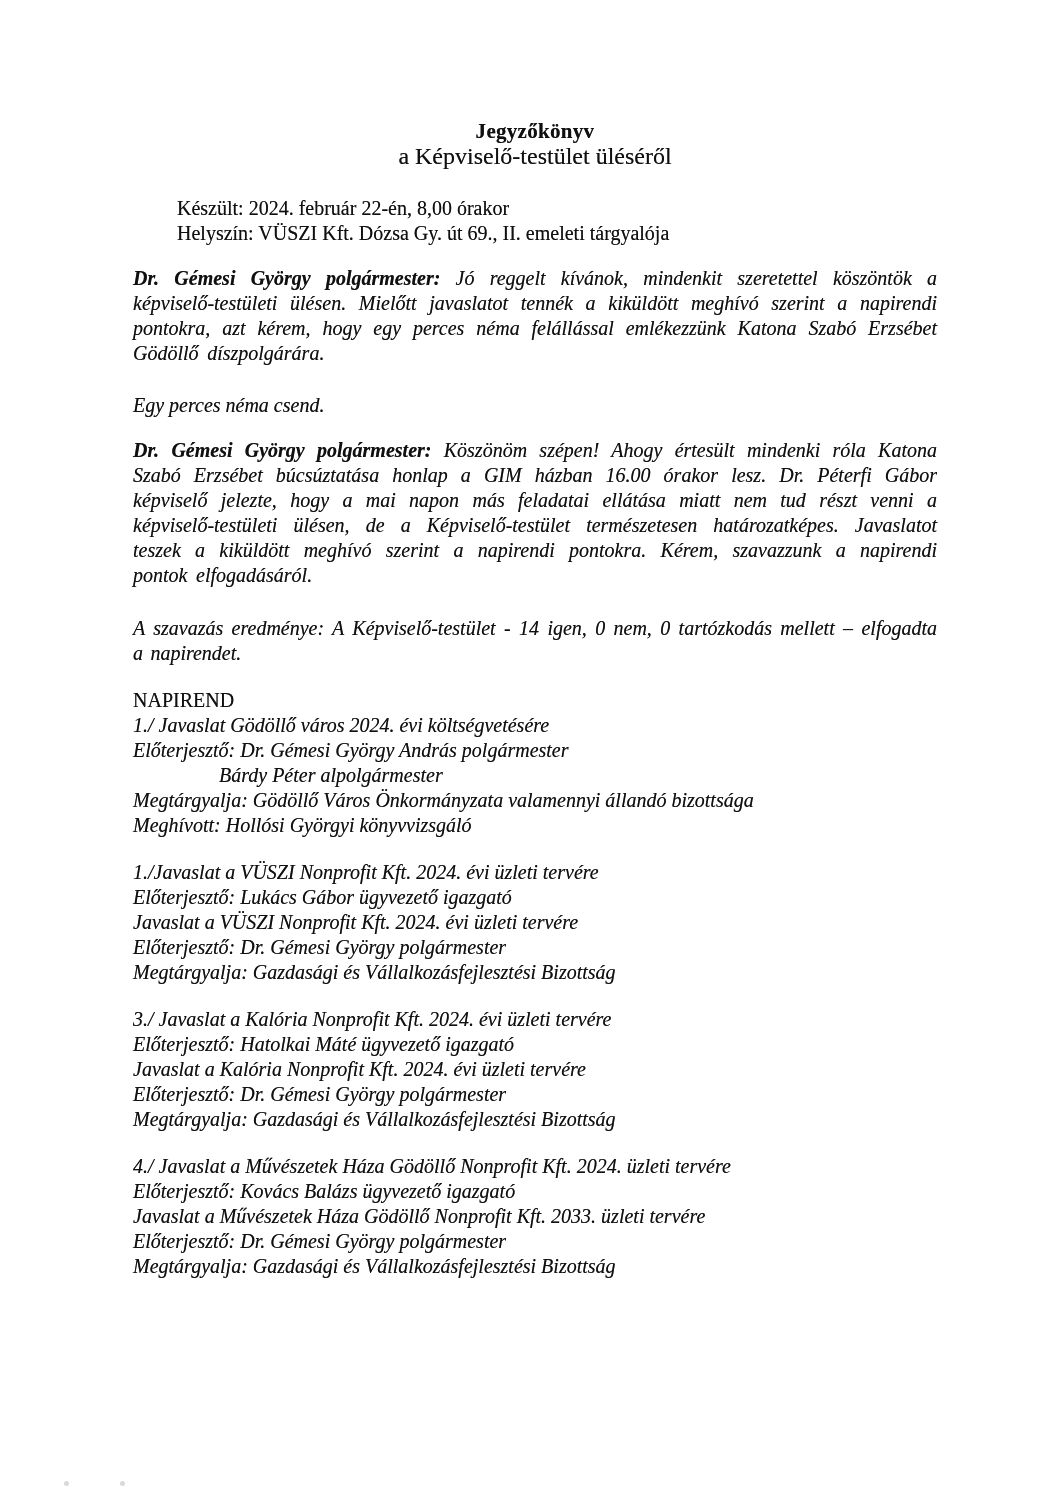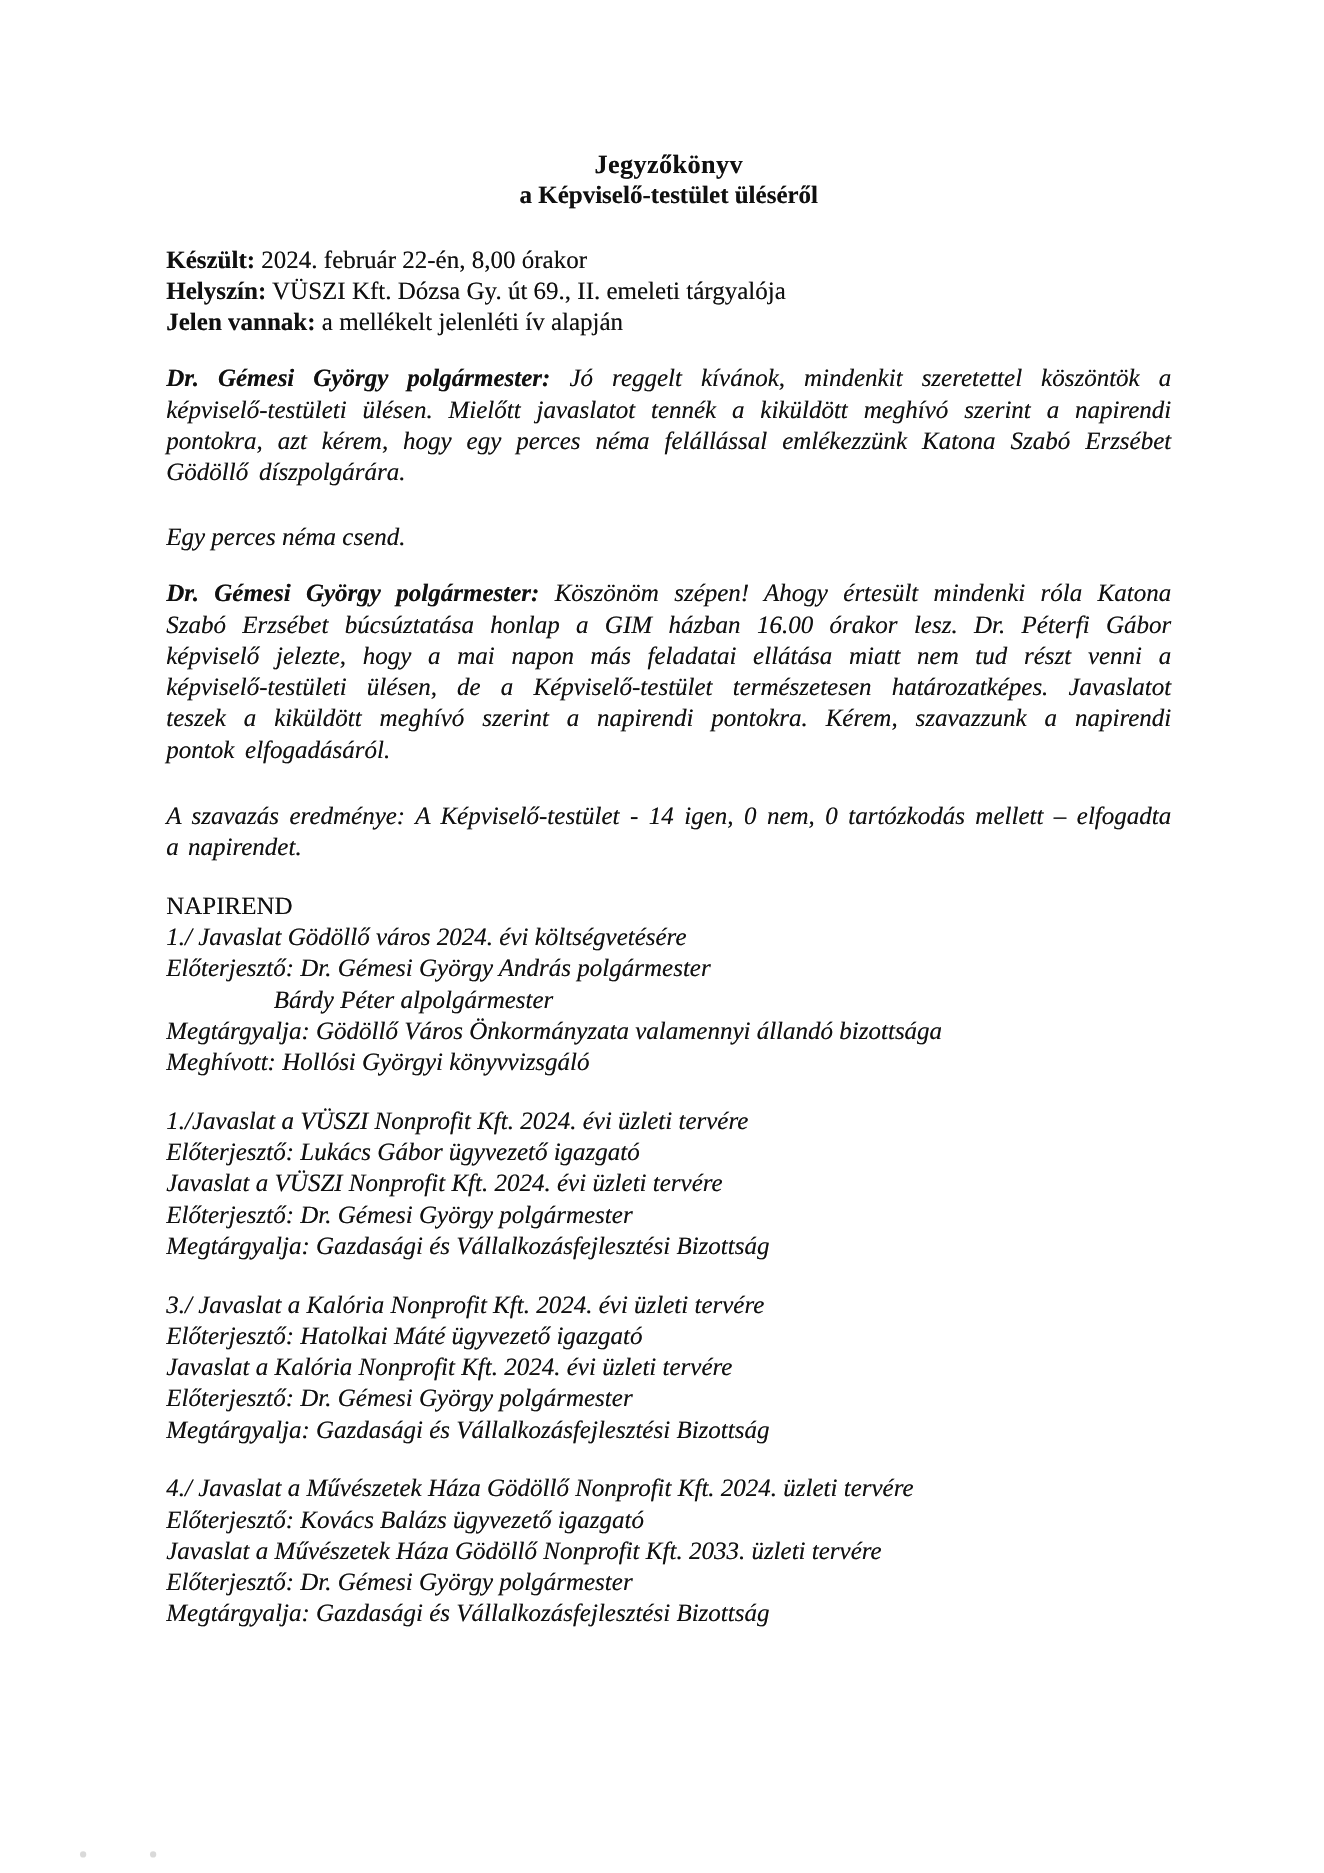--- a/index.html
+++ b/index.html
@@ -16,23 +16,23 @@
   .content {
     position: absolute;
     left: 133px;
     top: 118px;
     width: 804px;
     font-size: 20px;
     line-height: 25px;
   }
   .title-block { text-align: center; }
   .doc-title { font-weight: bold; font-size: 21px; line-height: 26px; letter-spacing: 0.3px; }
-  .doc-subtitle { font-size: 20px; line-height: 25px; font-weight: bold; }
+  .doc-subtitle { font-size: 24px; line-height: 25px; }
   .meta-block { margin-top: 27px; }
-  .meta-line b { font-weight: bold; }
+  .meta-line b { font-weight: normal; margin-left: 44px; }
   .speech {
     text-align: justify;
     word-spacing: 0.18em;
     margin-top: 20px;
     font-style: italic;
   }
   .speech .speaker { font-weight: bold; }
   .speech-first { margin-top: 20px; }
   .stage-direction {
     font-style: italic;
@@ -66,21 +66,20 @@
   <div class="content">
 
     <div class="title-block">
       <div class="doc-title">Jegyzőkönyv</div>
       <div class="doc-subtitle">a Képviselő-testület üléséről</div>
     </div>
 
     <div class="meta-block">
       <div class="meta-line"><b>Készült:</b><span> 2024. február 22-én, 8,00 órakor</span></div>
       <div class="meta-line"><b>Helyszín:</b><span> VÜSZI Kft. Dózsa Gy. út 69., II. emeleti tárgyalója</span></div>
-      <div class="meta-line"><b>Jelen vannak:</b><span> a mellékelt jelenléti ív alapján</span></div>
     </div>
 
     <p class="speech speech-first"><span class="speaker">Dr. Gémesi György polgármester:</span><span> Jó reggelt kívánok, mindenkit szeretettel köszöntök a képviselő-testületi ülésen. Mielőtt javaslatot tennék a kiküldött meghívó szerint a napirendi pontokra, azt kérem, hogy egy perces néma felállással emlékezzünk Katona Szabó Erzsébet Gödöllő díszpolgárára.</span></p>
 
     <div class="stage-direction">Egy perces néma csend.</div>
 
     <p class="speech"><span class="speaker">Dr. Gémesi György polgármester:</span><span> Köszönöm szépen! Ahogy értesült mindenki róla Katona Szabó Erzsébet búcsúztatása honlap a GIM házban 16.00 órakor lesz. Dr. Péterfi Gábor képviselő jelezte, hogy a mai napon más feladatai ellátása miatt nem tud részt venni a képviselő-testületi ülésen, de a Képviselő-testület természetesen határozatképes. Javaslatot teszek a kiküldött meghívó szerint a napirendi pontokra. Kérem, szavazzunk a napirendi pontok elfogadásáról.</span></p>
 
     <div class="vote-result">A szavazás eredménye: A Képviselő-testület - 14 igen, 0 nem, 0 tartózkodás mellett – elfogadta a napirendet.</div>
 

